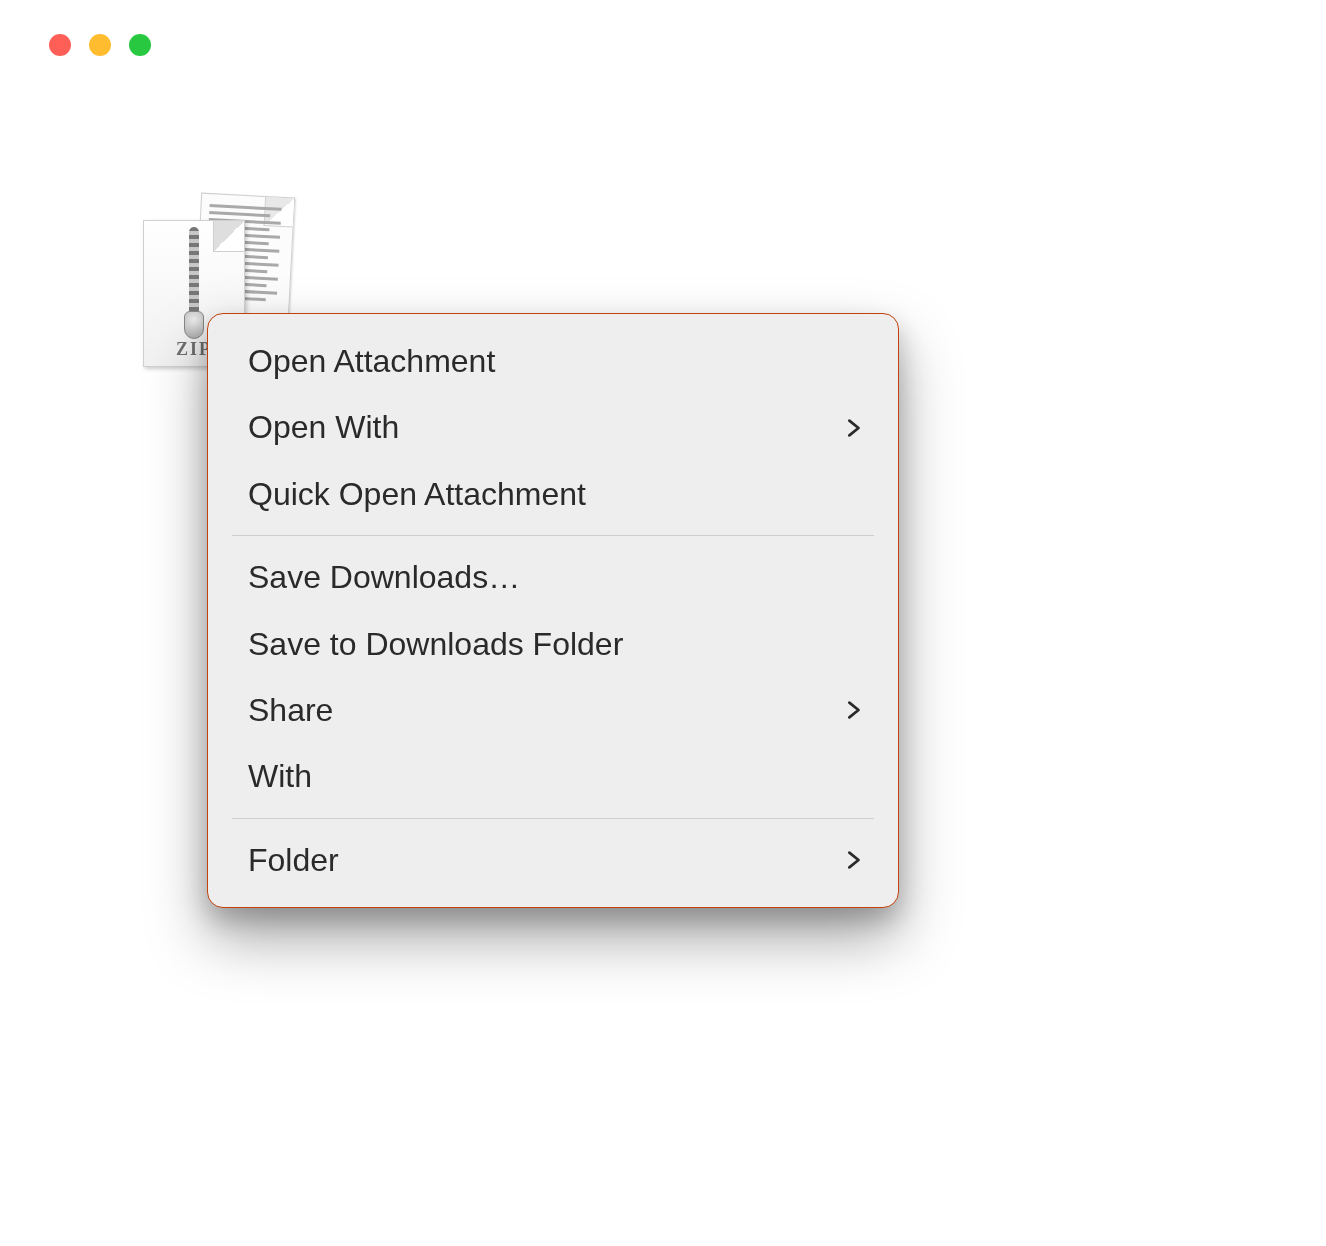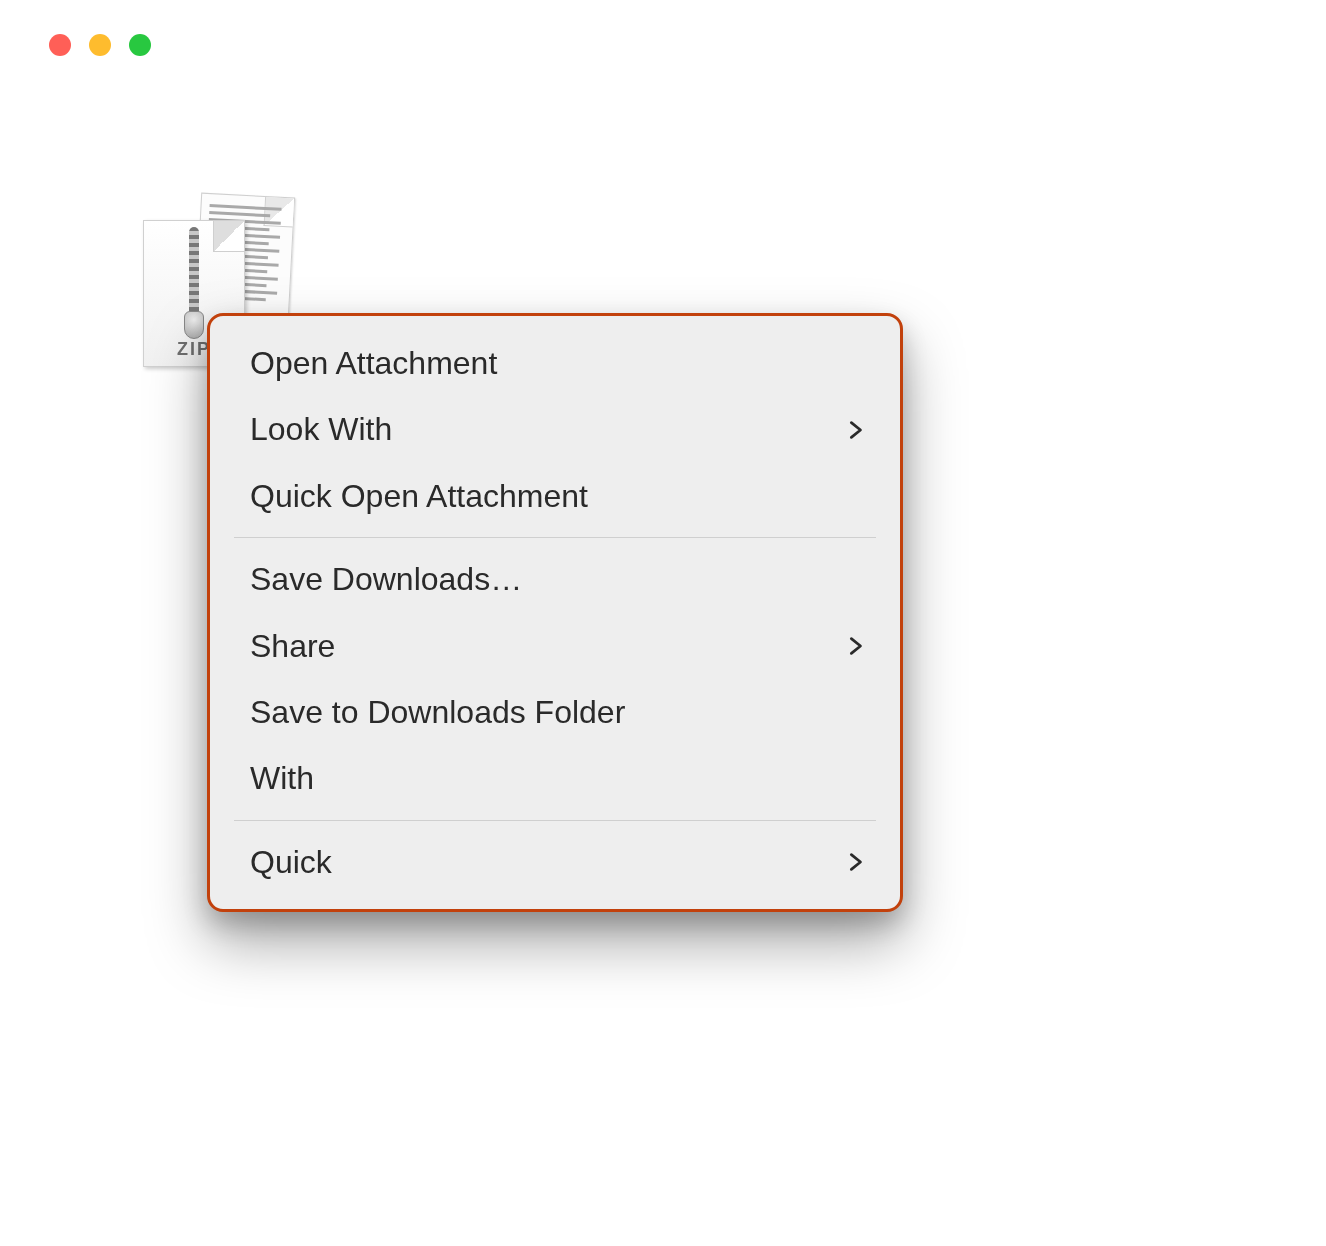--- a/index.html
+++ b/index.html
@@ -128,31 +128,31 @@
     border-radius: 6px 6px 10px 10px;
   }
   .zip-label {
     position: absolute;
     left: 0; right: 0; bottom: 6px;
     text-align: center;
     font-size: 18px;
     font-weight: 700;
     letter-spacing: 2px;
     color: #6f6f6f;
-    font-family: Liberation Sans, sans-serif;
+    font-family: Liberation Serif, serif;
   }
 
   
   .context-menu {
     position: absolute;
     left: 207px;
     top: 313px;
     width: 690px;
     background: #eeeeee;
-    border: 3px solid #c2410c;
+    border: 1px solid #c2410c;
     border-radius: 16px;
     box-shadow: 0 30px 60px rgba(0,0,0,0.35), 0 12px 24px rgba(0,0,0,0.2);
     padding: 14px 0;
   }
   .menu-item {
     display: flex;
     align-items: center;
     justify-content: space-between;
     padding: 14px 34px 14px 40px;
     font-size: 32px;
@@ -214,55 +214,55 @@
     </div>
   </div>
 </div>
 
 <div class="context-menu">
 
   <div class="menu-item">
     <span>Open Attachment</span>
   </div>
   <div class="menu-item">
-    <span>Look With</span>
+    <span>Open With</span>
     <span class="chevron">
       <svg viewBox="0 0 24 24">
           <path d="M8 4l10 8-10 8" fill="none" stroke="#2a2a2a" stroke-width="3" stroke-linecap="round" stroke-linejoin="round"></path>
         </svg>
     </span>
   </div>
   <div class="menu-item">
     <span>Quick Open Attachment</span>
   </div>
 
   <div class="menu-sep"></div>
 
   <div class="menu-item">
     <span>Save Downloads…</span>
+  </div>
+  <div class="menu-item">
+    <span>Save to Downloads Folder</span>
   </div>
   <div class="menu-item">
     <span>Share</span>
     <span class="chevron">
       <svg viewBox="0 0 24 24">
           <path d="M8 4l10 8-10 8" fill="none" stroke="#2a2a2a" stroke-width="3" stroke-linecap="round" stroke-linejoin="round"></path>
         </svg>
     </span>
   </div>
   <div class="menu-item">
-    <span>Save to Downloads Folder</span>
-  </div>
-  <div class="menu-item">
     <span>With</span>
   </div>
 
   <div class="menu-sep"></div>
 
   <div class="menu-item">
-    <span>Quick</span>
+    <span>Folder</span>
     <span class="chevron">
       <svg viewBox="0 0 24 24">
           <path d="M8 4l10 8-10 8" fill="none" stroke="#2a2a2a" stroke-width="3" stroke-linecap="round" stroke-linejoin="round"></path>
         </svg>
     </span>
   </div>
 
 </div>
 
 </body></html>

